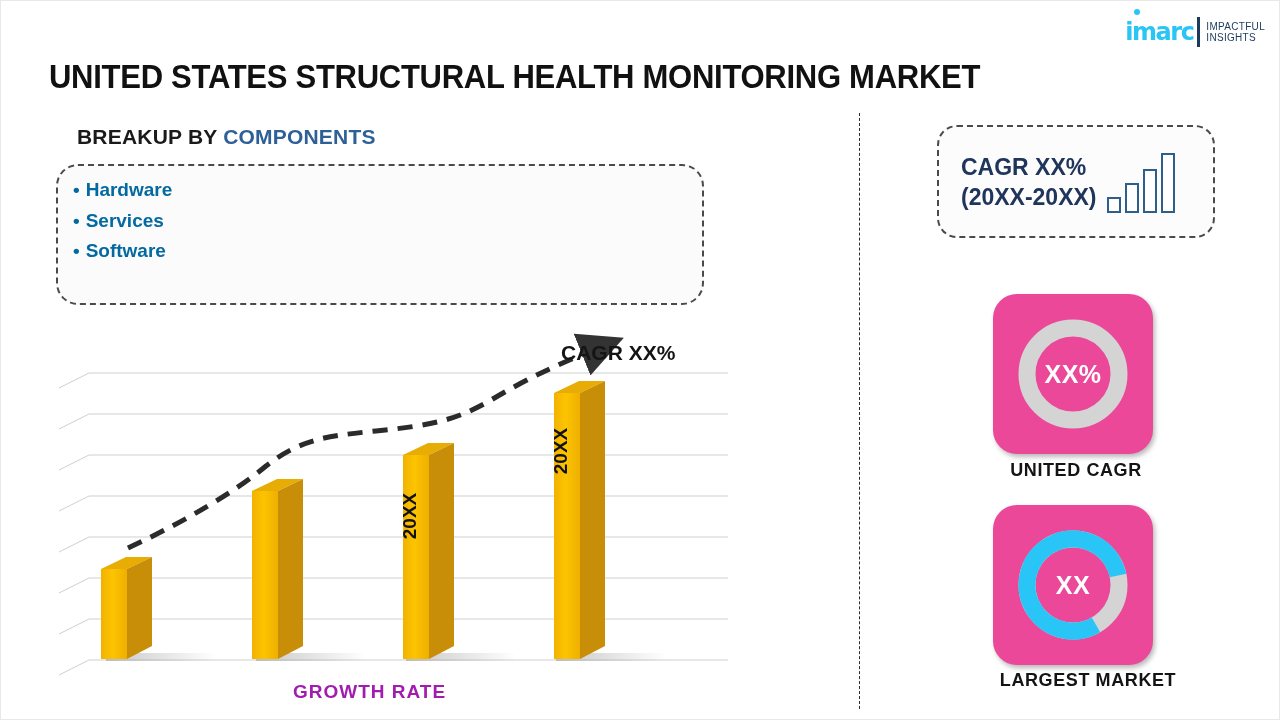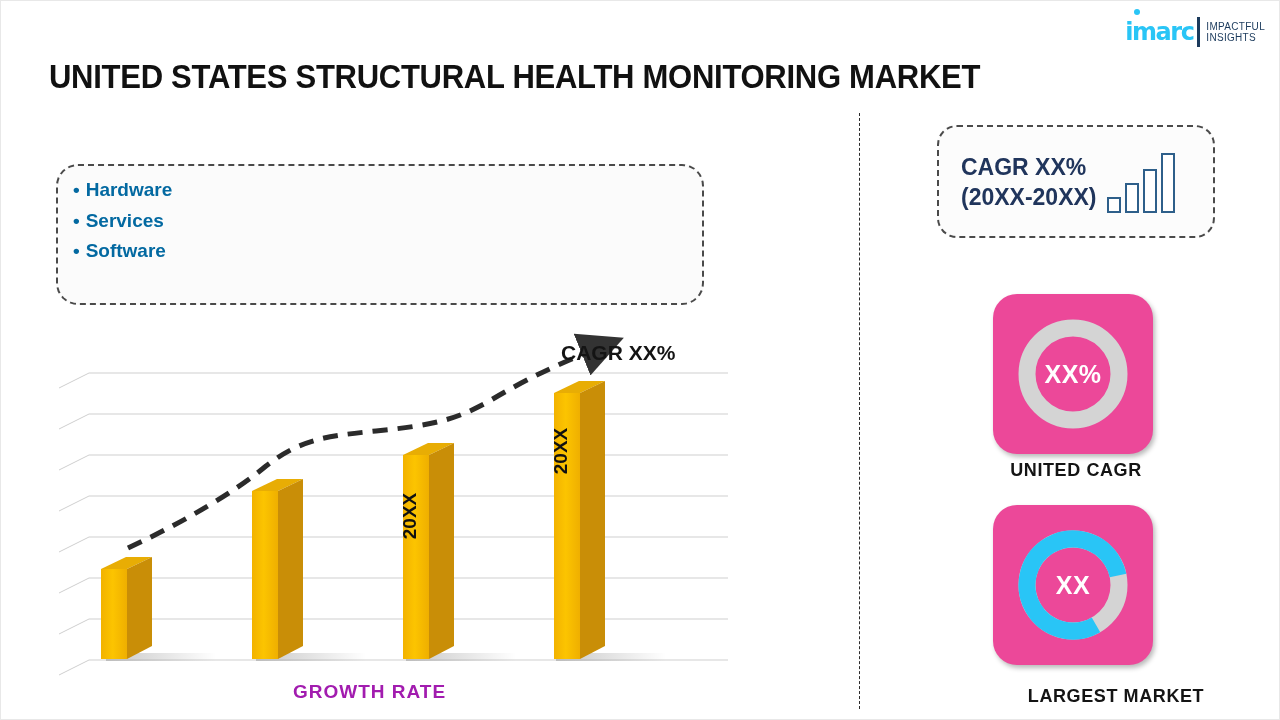--- a/index.html
+++ b/index.html
@@ -199,21 +199,21 @@
     width: 330px;
     text-align: center;
     font-size: 18px;
     font-weight: 700;
     color: #141414;
     letter-spacing: 0.6px;
     white-space: nowrap;
   }
   #market-growth-caption { left: 910px; top: 254px; }
   #highest-cagr-caption  { left: 910px; top: 459px; }
-  #largest-market-caption{ left: 950px; top: 669px; margin-top: 16px; }
+  #largest-market-caption{ left: 922px; top: 669px; }
 
   .donut-tile {
     position: absolute;
     width: 160px;
     height: 160px;
     border-radius: 24px;
     background: #ec4899;
     box-shadow: 2px 3px 5px rgba(0,0,0,0.28);
   }
   #highest-cagr-tile { left: 992px; top: 293px; }
@@ -244,20 +244,23 @@
     </div>
     <div id="logo-divider"></div>
     <div id="logo-tag">
       <span>IMPACTFUL</span>
       <span>INSIGHTS</span>
     </div>
   </div>
 
   <div id="page-title">UNITED STATES STRUCTURAL HEALTH MONITORING MARKET</div>
 
+  <div id="breakup-heading">
+    <span>BREAKUP BY </span><span class="accent">COMPONENTS</span>
+  </div>
 
   <div id="components-box"></div>
   <div id="components-list">
     <div class="component-item">
       <span class="bullet">•</span><span>Hardware</span>
     </div>
     <div class="component-item">
       <span class="bullet">•</span><span>Services</span>
     </div>
     <div class="component-item">

